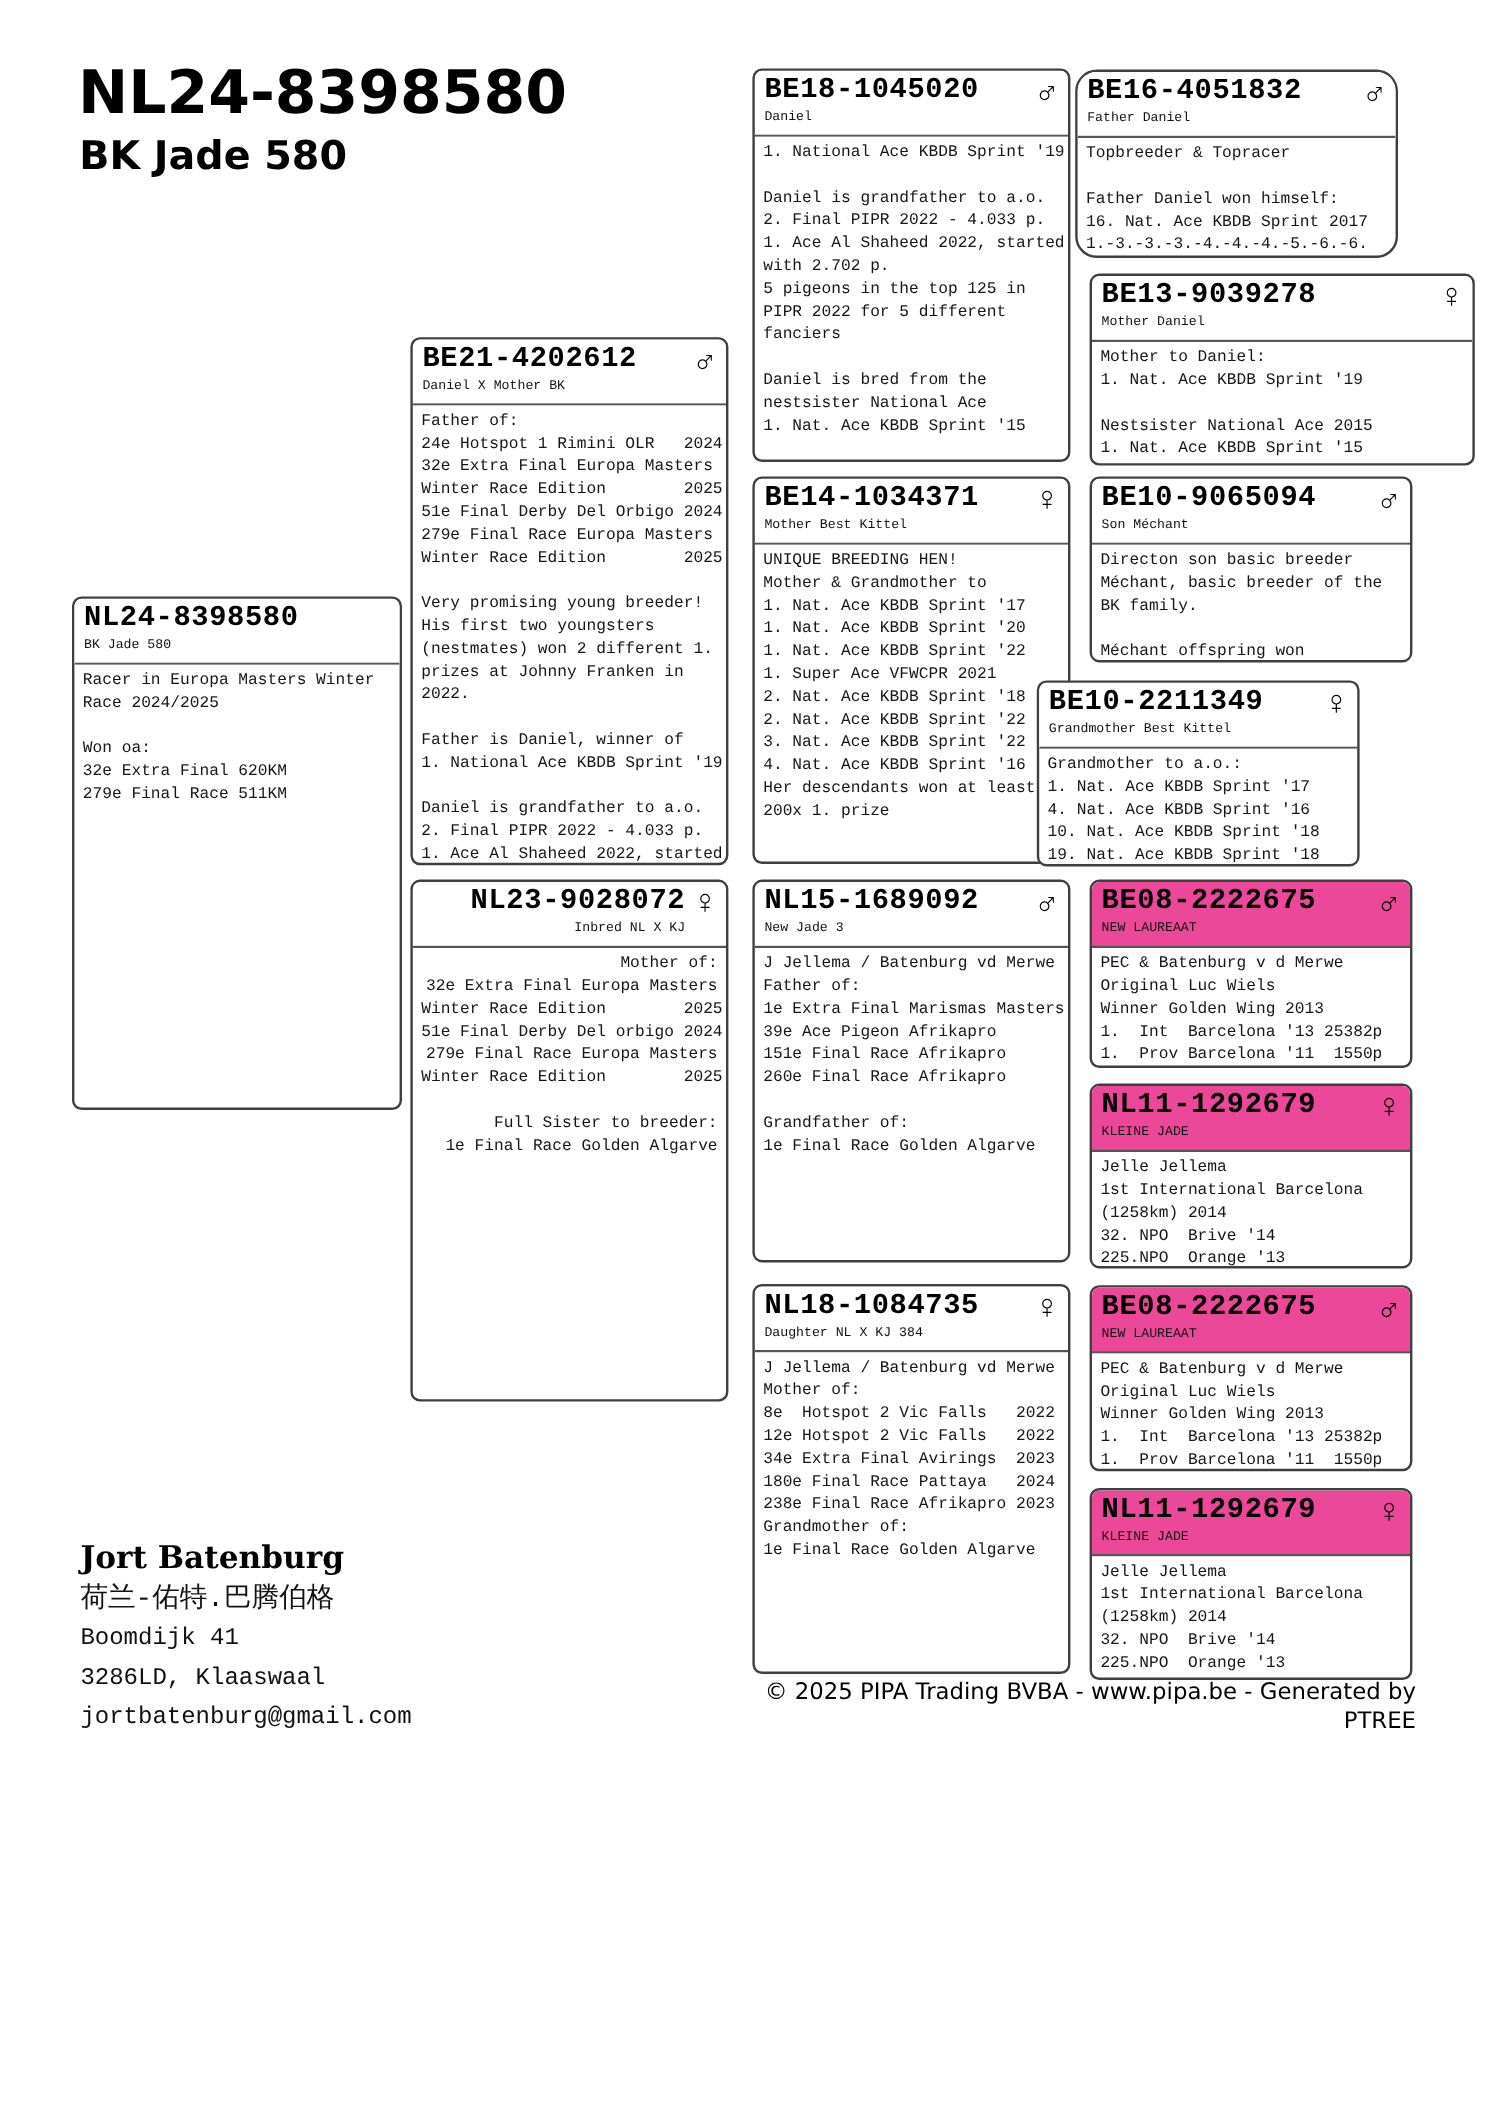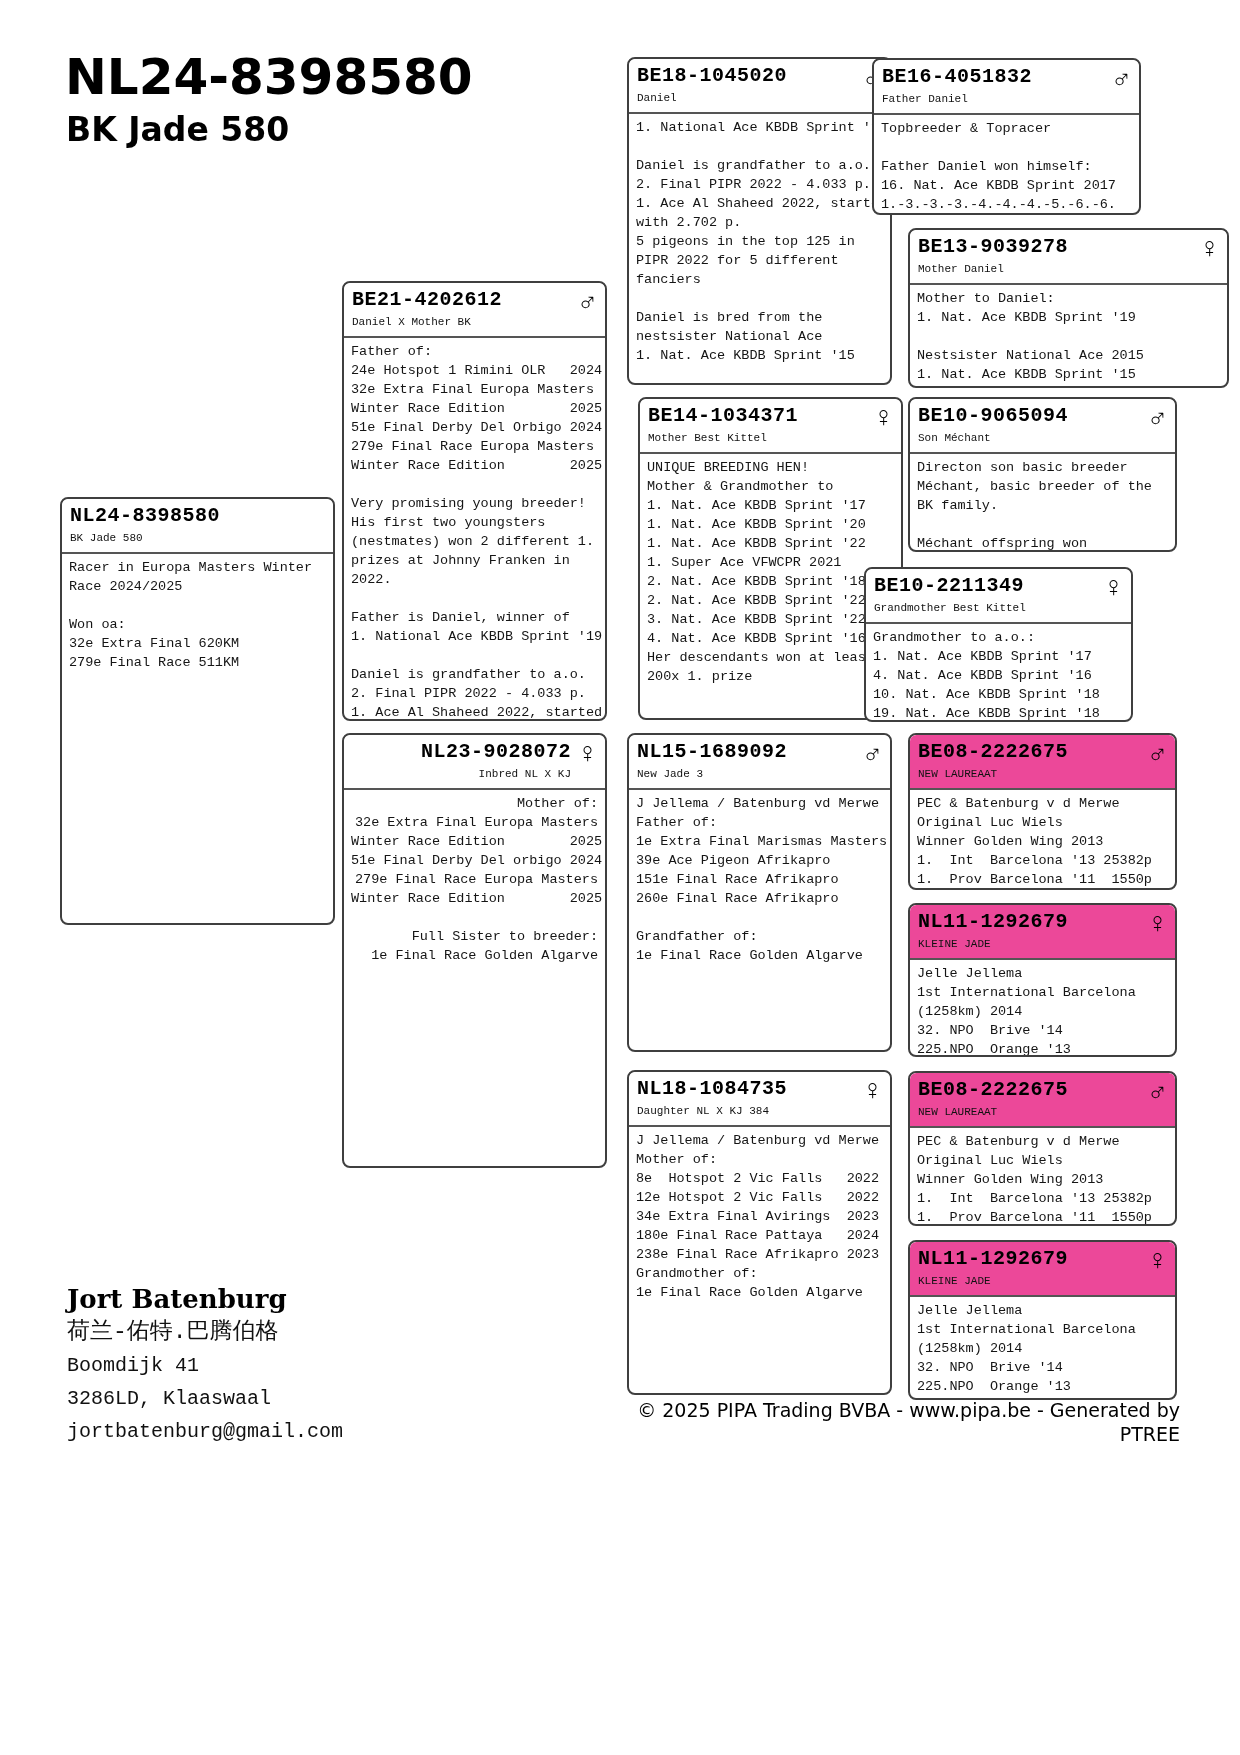--- a/index.html
+++ b/index.html
@@ -34,42 +34,42 @@
   }
   .pbox-header{
     position:relative;
     padding:4px 34px 3px 8px;
     border-bottom:2.5px solid #555;
     background:#fff;
     border-radius:6px 6px 0 0;
   }
   .pbox-header.pink{background:#ec4899;}
   .ring{
-    font-weight:bold;font-size:20px;line-height:25px;color:#000;
+    font-weight:bold;font-size:24px;line-height:25px;color:#000;
     letter-spacing:0.5px;white-space:pre;
   }
   .bird-name{font-size:11px;line-height:21px;color:#111;white-space:pre;}
   .sex{
     position:absolute;right:9px;top:5px;
     font-size:28px;line-height:30px;font-weight:bold;color:#000;
   }
   .pbox-body{
     padding:4px 7px;
     font-size:13.5px;line-height:19px;
     white-space:pre;color:#151515;
   }
   
   .b-gen1{left:60px;top:497px;width:275px;height:428px;}
   .b-be21{left:342px;top:281px;width:265px;height:440px;}
   .b-nl23{left:342px;top:733px;width:265px;height:435px;text-align:right;}
   .b-be18{left:627px;top:57px;width:265px;height:328px;}
-  .b-be14{left:627px;top:397px;width:265px;height:323px;margin-left:11px;}
+  .b-be14{left:627px;top:397px;width:265px;height:323px;}
   .b-nl15{left:627px;top:733px;width:265px;height:319px;}
   .b-nl18{left:627px;top:1070px;width:265px;height:325px;}
-  .b-be16{left:872px;top:58px;width:269px;height:157px;}
+  .b-be16{left:896px;top:58px;width:269px;height:157px;border-radius:18px;}
   .b-be13{left:908px;top:228px;width:321px;height:160px;}
   .b-be10a{left:908px;top:397px;width:269px;height:155px;}
   .b-be10b{left:864px;top:567px;width:269px;height:155px;}
   .b-be08a{left:908px;top:733px;width:269px;height:157px;}
   .b-nl11a{left:908px;top:903px;width:269px;height:154px;}
   .b-be08b{left:908px;top:1071px;width:269px;height:155px;}
   .b-nl11b{left:908px;top:1240px;width:269px;height:160px;}
   
   .contact{position:absolute;left:67px;top:1283px;}
   .contact-name{

